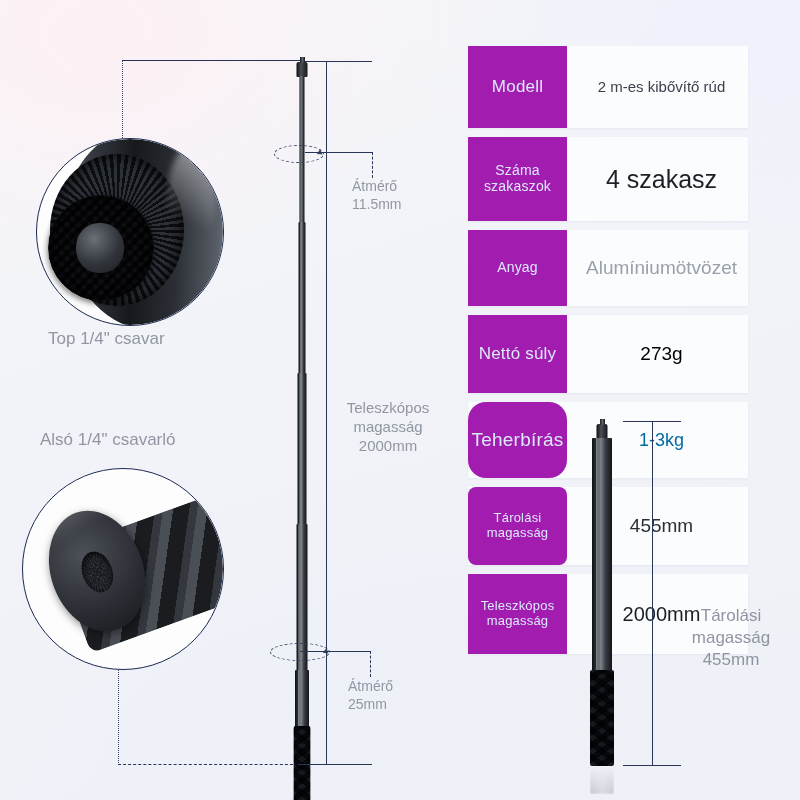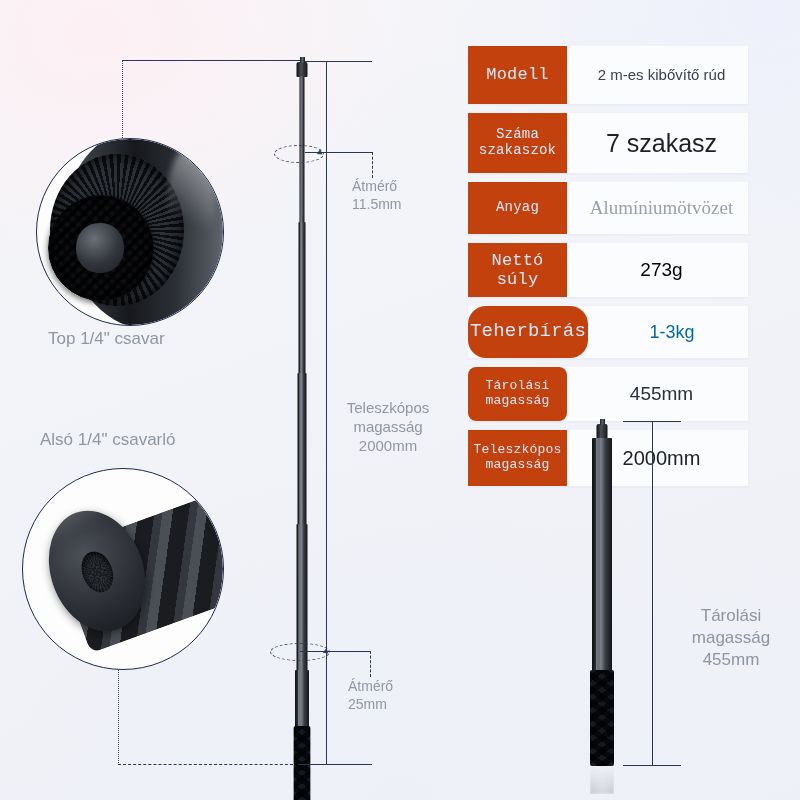--- a/index.html
+++ b/index.html
@@ -25,44 +25,43 @@
   .spec-table{position:absolute;left:468px;top:46px;width:280px;}
   .spec-row{
     position:relative;
     display:flex;align-items:stretch;
     margin-bottom:9px;
     background:#fbfcfe;
     box-shadow:0 1px 2px rgba(30,45,90,.05);
   }
   .spec-label{
     flex:0 0 95px;
-    background:#c2410c;
+    background:#a21caf;
     color:#dce9fb;
     display:flex;align-items:center;justify-content:center;
     text-align:center;
     line-height:1.12;
-    padding:8px 2px;
+    padding:20px 2px;
     letter-spacing:.2px;
-    font-family:Liberation Mono, monospace;
   }
   .spec-value{
     flex:1 1 auto;
     display:flex;align-items:center;justify-content:center;
     text-align:center;
     color:#333943;
     line-height:1.15;
     padding:4px 6px;
     margin-left:8px;
   }
   .r0 .spec-label{font-size:17px;height:42px;}
   .r0 .spec-value{font-size:15px;color:#3b414b;}
   .r1 .spec-label{font-size:14px;height:44px;}
   .r1 .spec-value{font-size:25px;color:#1c2026;}
   .r2 .spec-label{font-size:14px;height:36px;}
-  .r2 .spec-value{font-size:19px;color:#9aa0ab;font-family:Liberation Serif, serif;}
+  .r2 .spec-value{font-size:19px;color:#9aa0ab;}
   .r3 .spec-label{font-size:17px;height:38px;}
   .r3 .spec-value{font-size:19px;color:#000000;}
   .r4 .spec-label{font-size:19px;height:36px;border-radius:18px;}
   .r4 .spec-value{font-size:18px;color:#0369a1;}
   .r5 .spec-label{font-size:13px;height:38px;border-radius:8px;}
   .r5 .spec-value{font-size:19px;color:#2b3037;}
   .r6 .spec-label{font-size:13px;height:40px;}
   .r6 .spec-value{font-size:20px;color:#1c2026;}
 
   
@@ -247,21 +246,21 @@
   <div class="spec-table">
 
     <div class="spec-row r0">
       <div class="spec-label">Modell</div>
       <div class="spec-value">2 m-es kibővítő rúd</div>
     </div>
 
     <div class="spec-row r1">
       <div class="spec-label">Száma
 szakaszok</div>
-      <div class="spec-value">7 szakasz</div>
+      <div class="spec-value">4 szakasz</div>
     </div>
 
     <div class="spec-row r2">
       <div class="spec-label">Anyag</div>
       <div class="spec-value">Alumíniumötvözet</div>
     </div>
 
     <div class="spec-row r3">
       <div class="spec-label">Nettó súly</div>
       <div class="spec-value">273g</div>

